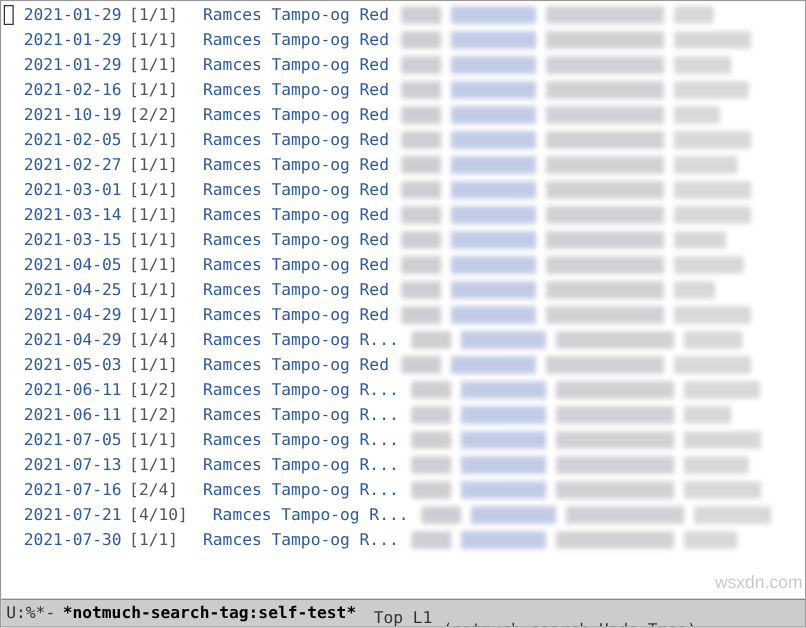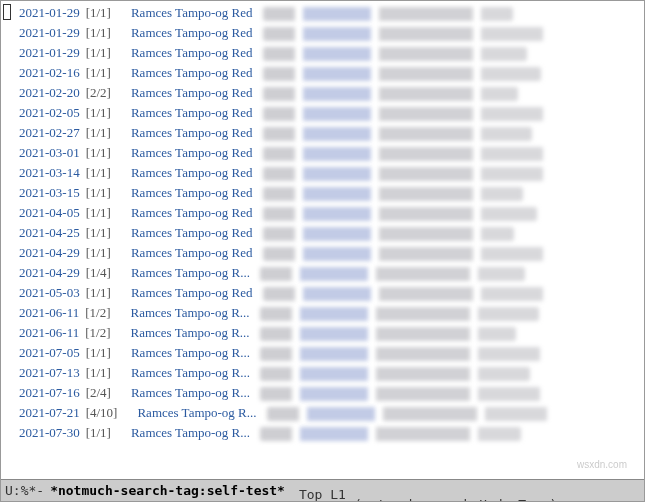--- a/index.html
+++ b/index.html
@@ -17,21 +17,20 @@
     .viewport {
       width: 100%;
       height: calc(100% - 22px);
       overflow: hidden;
       padding: 2px 0 0 2px;
       background: #fff;
     }
     .row {
       white-space: nowrap;
       height: 20px;
-      font-family: Liberation Serif, serif;
     }
     .cursor {
       display: inline-block;
       width: 8px;
       height: 16px;
       border: 1px solid #333;
       vertical-align: text-bottom;
       margin-right: -8px;
       position: relative;
       z-index: 2;
@@ -87,36 +86,36 @@
       padding: 0 4px;
       white-space: nowrap;
       display: flex;
     }
     .modeline .m-left { color: #333; }
     .modeline .m-buf { font-weight: bold; color: #000; padding: 0 6px; text-align: center; }
     .modeline .m-pos { padding: 4px 8px; color: #333; }
     .modeline .m-minor { color: #333; margin-top: 14px; }
     .watermark {
       position: absolute;
-      right: 17px;
+      right: 2px;
       bottom: 26px;
-      font-size: 10px;
+      font-size: 14px;
       color: rgba(0,0,0,0.22);
       font-family: Arial, sans-serif;
     }
   </style>
 </head>
 <body>
 
 <div class="viewport" id="rows">
     <div class="row"><span class="cursor"></span><span class="indent"></span><span class="date">2021-01-29</span><span class="count">[1/1]</span><span class="spacer"></span><span class="author">Ramces Tampo-og Red</span><span class="subject-blur" style="width: 250px;"></span></div>
     <div class="row"><span class="indent"></span><span class="date">2021-01-29</span><span class="count">[1/1]</span><span class="spacer"></span><span class="author">Ramces Tampo-og Red</span><span class="subject-blur" style="width: 287px;"></span></div>
     <div class="row"><span class="indent"></span><span class="date">2021-01-29</span><span class="count">[1/1]</span><span class="spacer"></span><span class="author">Ramces Tampo-og Red</span><span class="subject-blur" style="width: 264px;"></span></div>
     <div class="row"><span class="indent"></span><span class="date">2021-02-16</span><span class="count">[1/1]</span><span class="spacer"></span><span class="author">Ramces Tampo-og Red</span><span class="subject-blur" style="width: 278px;"></span></div>
-    <div class="row"><span class="indent"></span><span class="date">2021-02-20</span><span class="count">[2/2]</span><span class="spacer"></span><span class="author">Ramces Tampo-og Red</span><span class="subject-blur" style="width: 255px;"></span></div>
+    <div class="row"><span class="indent"></span><span class="date">2021-10-19</span><span class="count">[2/2]</span><span class="spacer"></span><span class="author">Ramces Tampo-og Red</span><span class="subject-blur" style="width: 255px;"></span></div>
     <div class="row"><span class="indent"></span><span class="date">2021-02-05</span><span class="count">[1/1]</span><span class="spacer"></span><span class="author">Ramces Tampo-og Red</span><span class="subject-blur" style="width: 292px;"></span></div>
     <div class="row"><span class="indent"></span><span class="date">2021-02-27</span><span class="count">[1/1]</span><span class="spacer"></span><span class="author">Ramces Tampo-og Red</span><span class="subject-blur" style="width: 269px;"></span></div>
     <div class="row"><span class="indent"></span><span class="date">2021-03-01</span><span class="count">[1/1]</span><span class="spacer"></span><span class="author">Ramces Tampo-og Red</span><span class="subject-blur" style="width: 306px;"></span></div>
     <div class="row"><span class="indent"></span><span class="date">2021-03-14</span><span class="count">[1/1]</span><span class="spacer"></span><span class="author">Ramces Tampo-og Red</span><span class="subject-blur" style="width: 283px;"></span></div>
     <div class="row"><span class="indent"></span><span class="date">2021-03-15</span><span class="count">[1/1]</span><span class="spacer"></span><span class="author">Ramces Tampo-og Red</span><span class="subject-blur" style="width: 260px;"></span></div>
     <div class="row"><span class="indent"></span><span class="date">2021-04-05</span><span class="count">[1/1]</span><span class="spacer"></span><span class="author">Ramces Tampo-og Red</span><span class="subject-blur" style="width: 274px;"></span></div>
     <div class="row"><span class="indent"></span><span class="date">2021-04-25</span><span class="count">[1/1]</span><span class="spacer"></span><span class="author">Ramces Tampo-og Red</span><span class="subject-blur" style="width: 251px;"></span></div>
     <div class="row"><span class="indent"></span><span class="date">2021-04-29</span><span class="count">[1/1]</span><span class="spacer"></span><span class="author">Ramces Tampo-og Red</span><span class="subject-blur" style="width: 288px;"></span></div>
     <div class="row"><span class="indent"></span><span class="date">2021-04-29</span><span class="count">[1/4]</span><span class="spacer"></span><span class="author">Ramces Tampo-og R...</span><span class="subject-blur" style="width: 265px;"></span></div>
     <div class="row"><span class="indent"></span><span class="date">2021-05-03</span><span class="count">[1/1]</span><span class="spacer"></span><span class="author">Ramces Tampo-og Red</span><span class="subject-blur" style="width: 302px;"></span></div>

